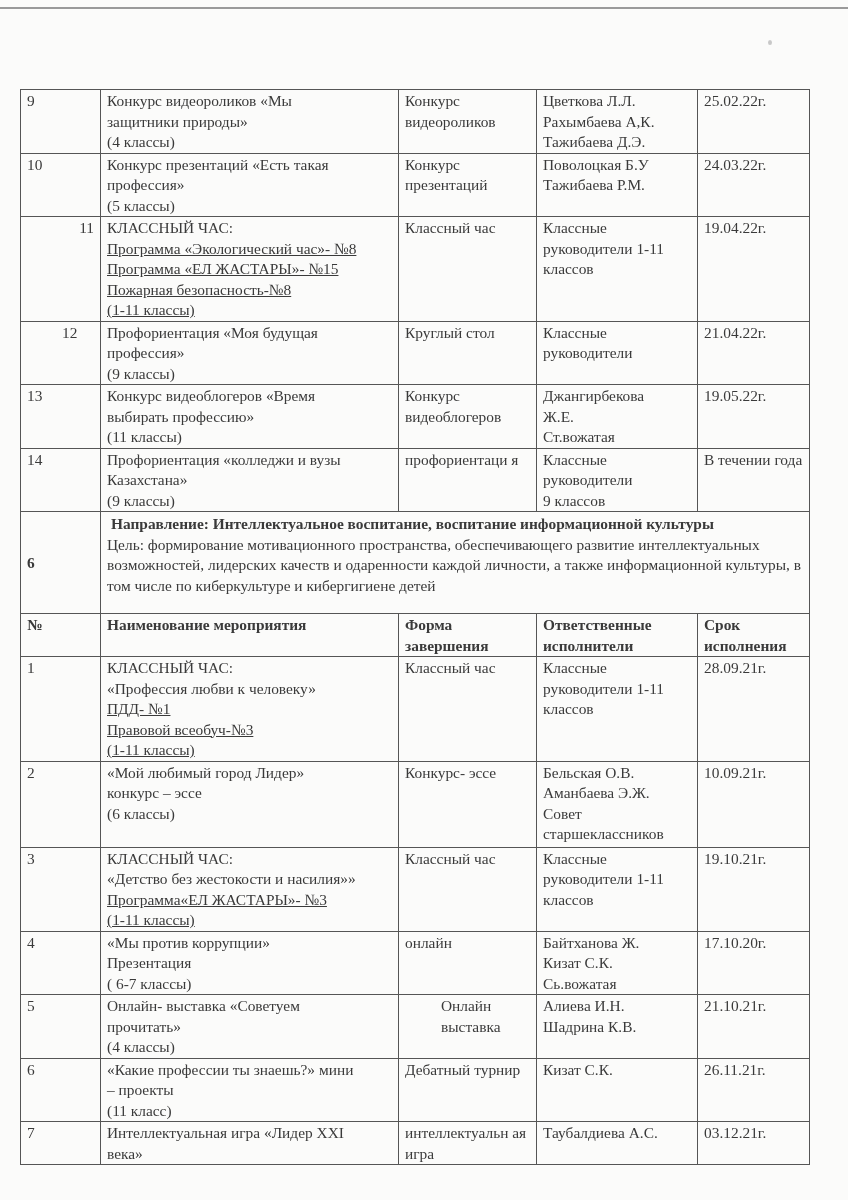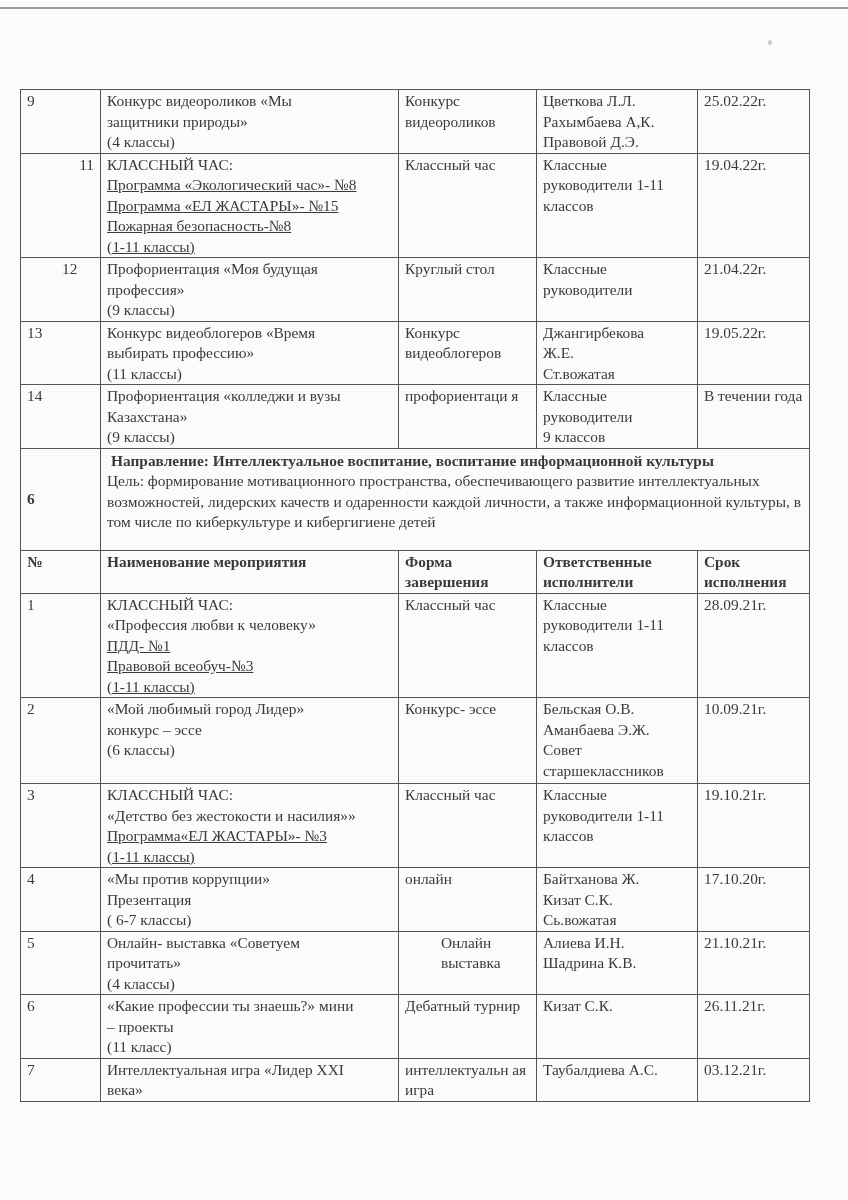--- a/index.html
+++ b/index.html
@@ -35,23 +35,37 @@
         <td style="height: 60px;">9</td>
         <td style="height: 60px;">
           <span class="l">Конкурс видеороликов «Мы</span>
           <span class="l">защитники природы»</span>
           <span class="l">(4 классы)</span>
         </td>
         <td style="height: 60px;">Конкурс видеороликов</td>
         <td style="height: 60px;">
           <span class="l">Цветкова Л.Л.</span>
           <span class="l">Рахымбаева А,К.</span>
-          <span class="l">Правовой Д.Э.</span>
+          <span class="l">Тажибаева Д.Э.</span>
         </td>
         <td style="height: 60px; margin-left: 12px;">25.02.22г.</td>
+      </tr>
+      <tr>
+        <td style="height: 55px;">10</td>
+        <td style="height: 55px;">
+          <span class="l">Конкурс презентаций «Есть такая</span>
+          <span class="l">профессия»</span>
+          <span class="l">(5 классы)</span>
+        </td>
+        <td style="height: 55px;">Конкурс презентаций</td>
+        <td style="height: 55px;">
+          <span class="l">Поволоцкая Б.У</span>
+          <span class="l">Тажибаева Р.М.</span>
+        </td>
+        <td style="height: 55px;">24.03.22г.</td>
       </tr>
       <tr>
         <td style="height: 97px; text-align: right;">11</td>
         <td style="height: 97px;">
           <span class="l">КЛАССНЫЙ ЧАС:</span>
           <span class="u">Программа «Экологический час»- №8</span>
           <span class="u">Программа «ЕЛ ЖАСТАРЫ»- №15</span>
           <span class="u">Пожарная безопасность-№8</span>
           <span class="u">(1-11 классы)</span>
         </td>

